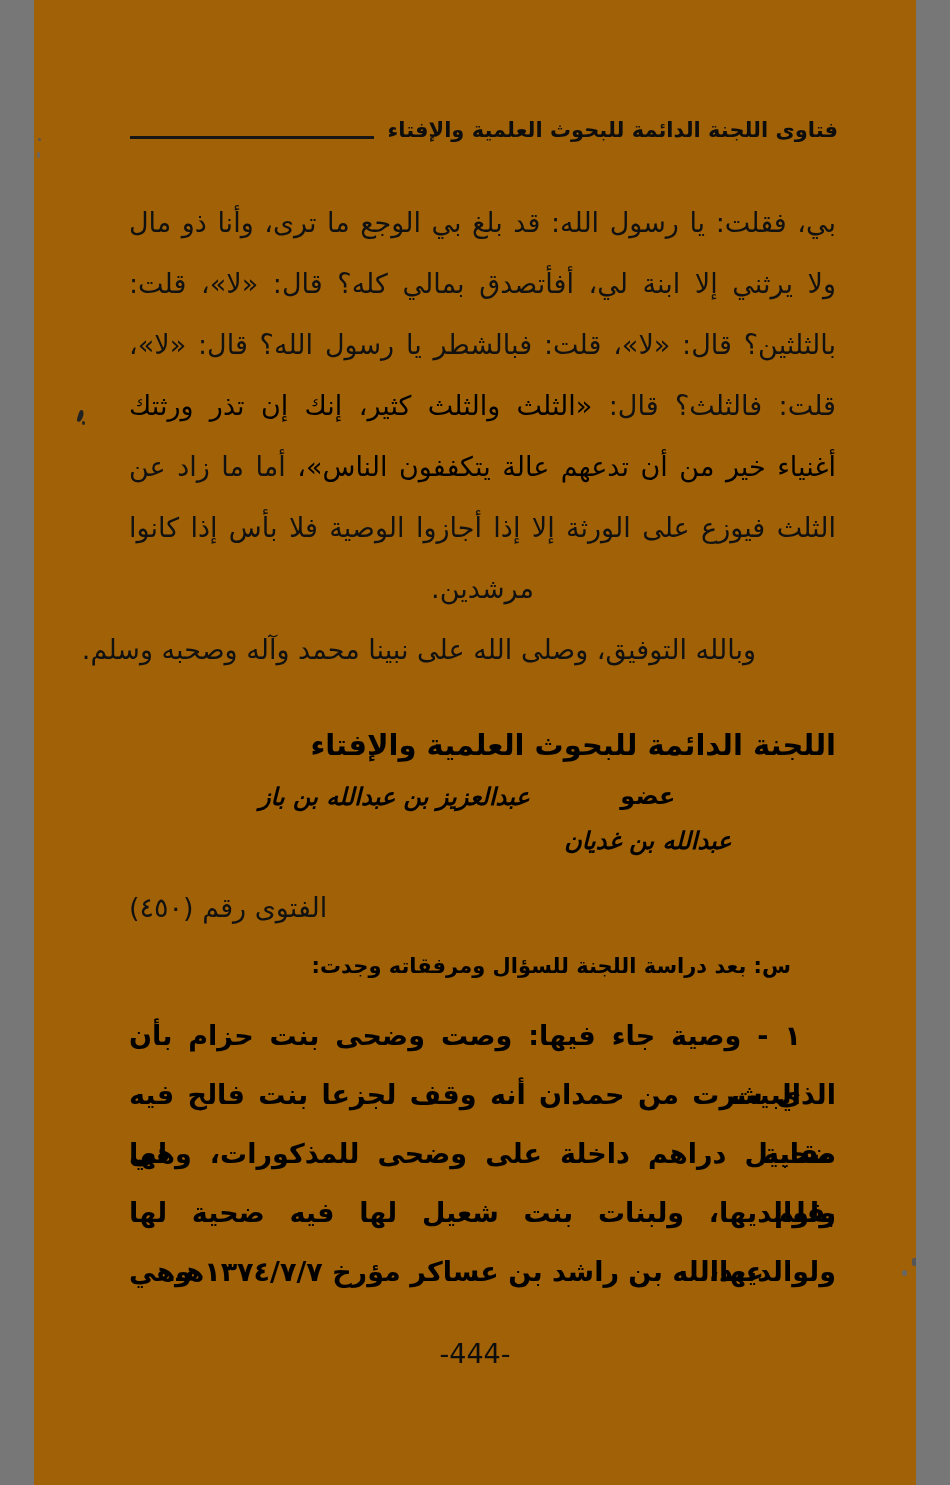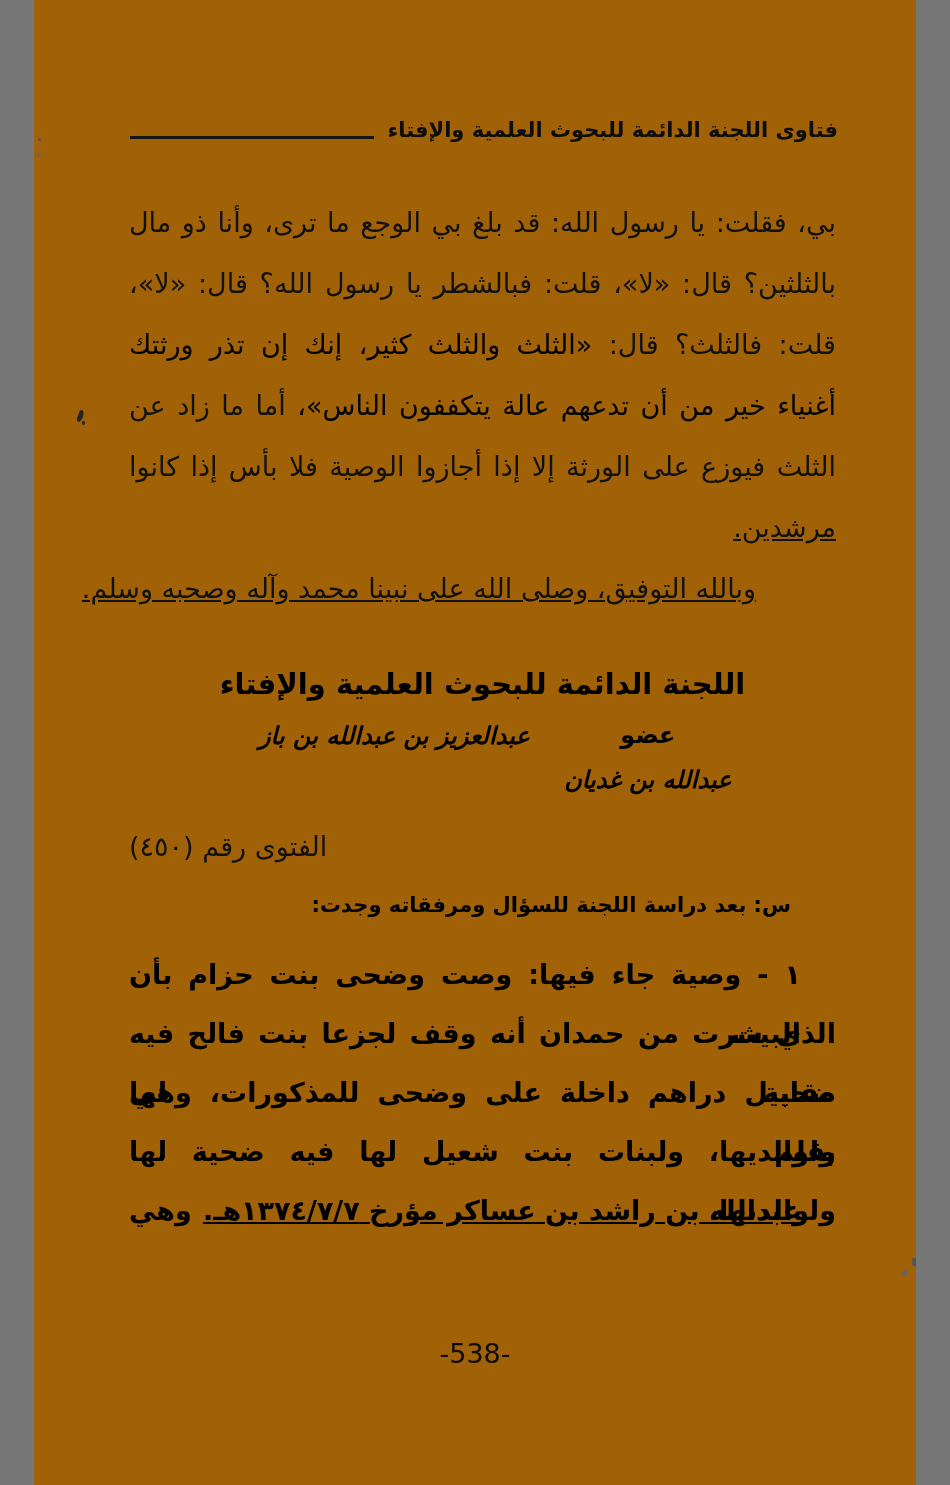--- a/index.html
+++ b/index.html
@@ -23,30 +23,30 @@
     white-space:nowrap;flex:0 0 auto;
   }
   .hdr-rule{
     flex:1 1 auto;margin:14px 14px 0 8px;
     border-top:3px solid #161616;height:0;
   }
   
   .content{position:absolute;top:192px;right:80px;left:95px;}
   .line{height:61px;line-height:61px;font-size:27px;white-space:nowrap;}
   .just{white-space:normal;text-align:justify;text-align-last:justify;}
-  .alr{text-align:right;text-decoration:underline;}
+  .alr{text-align:center;}
   .b{font-weight:400;color:#000;}
   .indent80{padding-right:80px;}
   .indent35{padding-right:35px;}
   .indent90{padding-right:90px;}
   .indent45{padding-right:45px;}
   
   .committee-title{
     margin-top:36px;height:58px;line-height:58px;
-    text-align:center;font-size:29px;font-weight:700;color:#000;
+    text-align:right;font-size:29px;font-weight:700;color:#000;
   }
   .sig-row{display:flex;padding-right:70px;padding-left:130px;}
   .sig-col{flex:1 1 0;text-align:center;}
   .sig-role{height:44px;line-height:44px;font-size:24px;font-weight:700;color:#000;}
   .sig-name{height:46px;line-height:46px;font-size:24px;font-weight:700;color:#000;white-space:nowrap;font-style:italic;}
   .fatwa-no{margin-top:16px;height:56px;line-height:56px;font-size:27px;text-align:left;}
   .q-line{height:60px;line-height:60px;font-size:21px;font-weight:700;text-align:right;color:#000;}
   .item .line{height:59px;line-height:59px;font-weight:700;color:#000;}
   .item{margin-top:10px;}
   
@@ -71,20 +71,21 @@
 
   <div class="hdr">
     <span class="hdr-title">فتاوى اللجنة الدائمة للبحوث العلمية والإفتاء</span>
     <span class="hdr-rule"></span>
   </div>
 
   <div class="content">
 
     <div>
       <div class="line just">بي، فقلت: يا رسول الله: قد بلغ بي الوجع ما ترى، وأنا ذو مال</div>
+      <div class="line just">ولا يرثني إلا ابنة لي، أفأتصدق بمالي كله؟ قال: «لا»، قلت:</div>
       <div class="line just">بالثلثين؟ قال: «لا»، قلت: فبالشطر يا رسول الله؟ قال: «لا»،</div>
       <div class="line just"><span>قلت: فالثلث؟ قال: </span><span class="b">«الثلث والثلث كثير، إنك إن تذر ورثتك</span></div>
       <div class="line just"><span class="b">أغنياء خير من أن تدعهم عالة يتكففون الناس»،</span><span> أما ما زاد عن</span></div>
       <div class="line just">الثلث فيوزع على الورثة إلا إذا أجازوا الوصية فلا بأس إذا كانوا</div>
       <div class="line alr">مرشدين.</div>
     </div>
 
     <div class="line alr indent80">وبالله التوفيق، وصلى الله على نبينا محمد وآله وصحبه وسلم.</div>
 
     <div>
@@ -106,21 +107,21 @@
     <div class="item">
       <div class="line just indent35">١ - وصية جاء فيها: وصت وضحى بنت حزام بأن البيت</div>
       <div class="line just">الذي شرت من حمدان أنه وقف لجزعا بنت فالح فيه ضحية لها</div>
       <div class="line just">مقابيل دراهم داخلة على وضحى للمذكورات، وهي بقلم</div>
       <div class="line just">ولوالديها، ولبنات بنت شعيل لها فيه ضحية لها ولوالديها، وهي</div>
       <div class="line alr indent35">عبدالله بن راشد بن عساكر مؤرخ ١٣٧٤/٧/٧هـ.</div>
     </div>
 
   </div>
 
-  <div class="footer">-538-</div>
+  <div class="footer">-444-</div>
 
   <span class="speck sp1"></span>
   <span class="speck sp1b"></span>
   <span class="speck sp2"></span>
   <span class="speck sp2b"></span>
   <span class="speck sp2c"></span>
   <span class="speck sp3"></span>
   <span class="speck sp3b"></span>
 </div>
 

